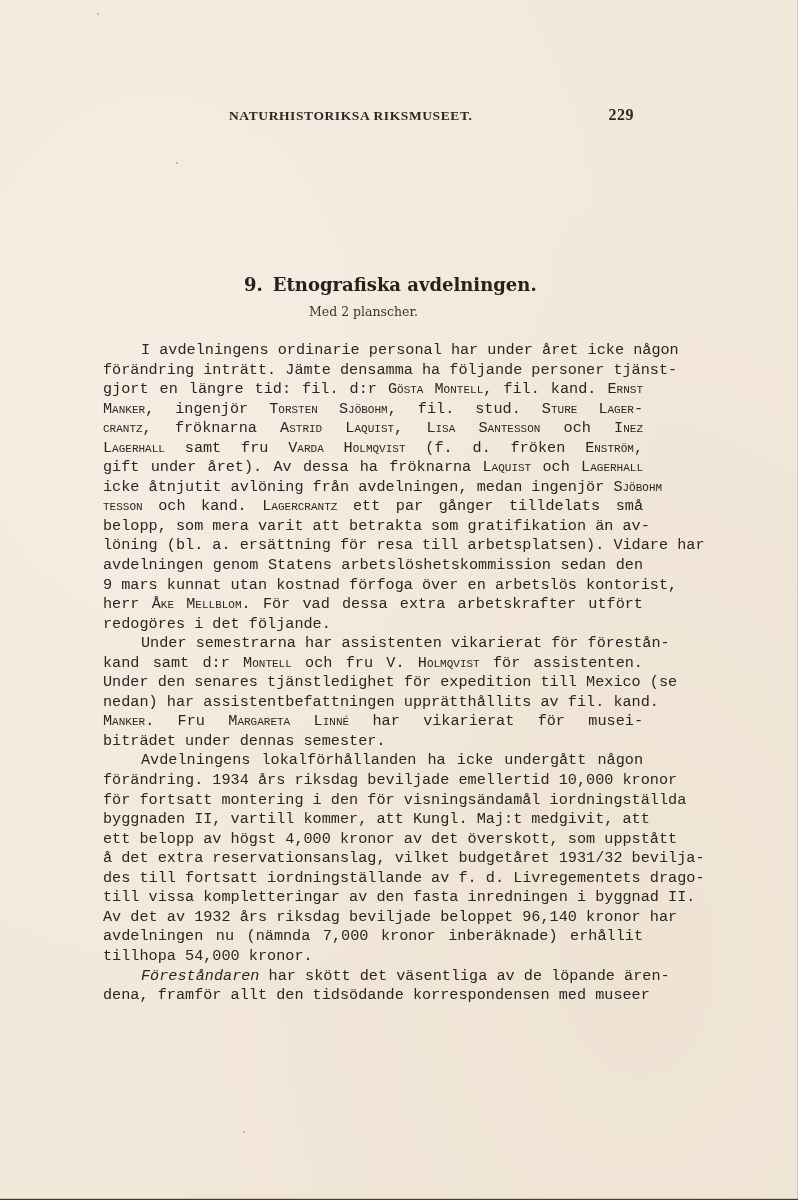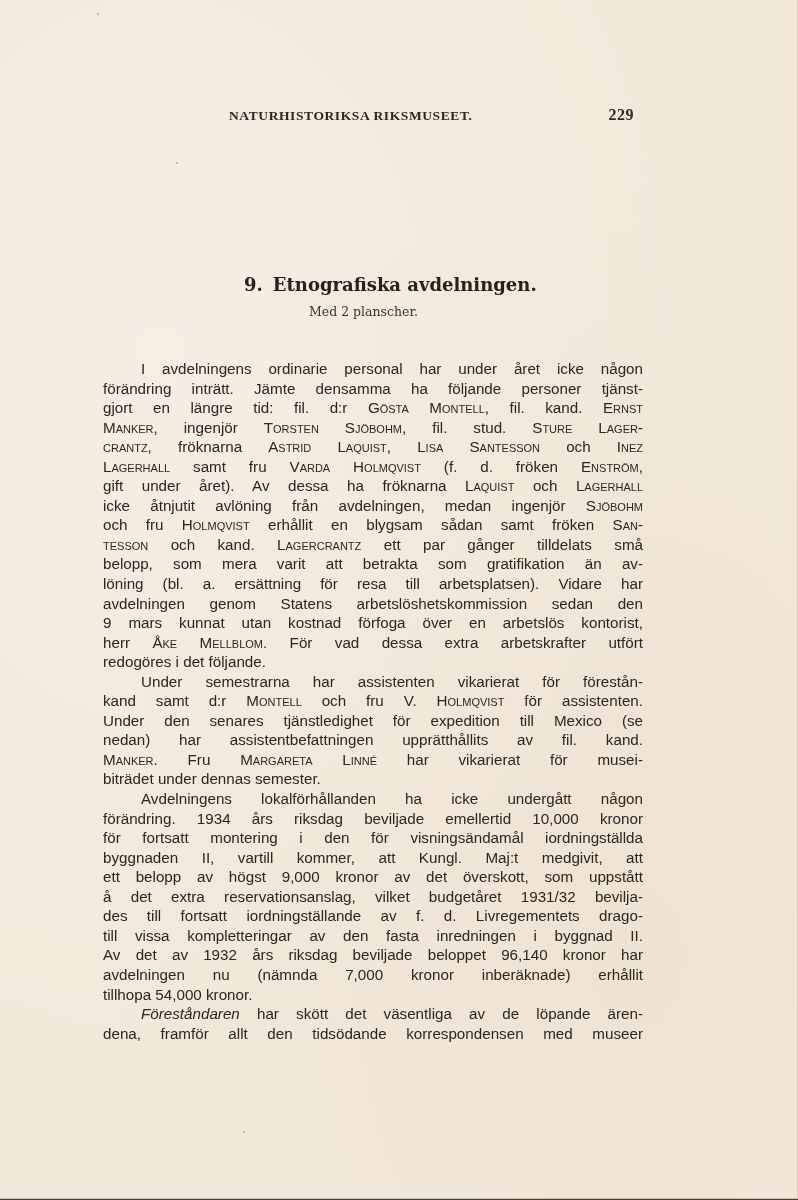--- a/index.html
+++ b/index.html
@@ -72,24 +72,24 @@
       position: absolute;
       top: 304px;
       left: 309px;
       font-family: "DejaVu Serif", serif;
       font-size: 12.5px;
       color: #3a352f;
       white-space: nowrap;
     }
     .body-text {
       position: absolute;
-      top: 359px;
+      top: 341px;
       left: 103px;
       width: 540px;
-      font-family: Liberation Sans, sans-serif;
+      font-family: Liberation Mono, monospace;
       font-size: 15.2px;
       line-height: 19.56px;
       color: #2a2622;
     }
     .line {
       display: block;
       height: 19.56px;
       white-space: nowrap;
       text-align: justify;
       text-align-last: justify;
@@ -134,41 +134,40 @@
   <div class="body-text">
 
     <div class="line indent"><span>I avdelningens ordinarie personal har under året icke någon</span></div>
     <div class="line"><span>förändring inträtt. Jämte densamma ha följande personer tjänst-</span></div>
     <div class="line"><span>gjort en längre tid: fil. d:r </span><span class="sc">Gösta Montell</span><span>, fil. kand. </span><span class="sc">Ernst</span></div>
     <div class="line"><span class="sc">Manker</span><span>, ingenjör </span><span class="sc">Torsten Sjöbohm</span><span>, fil. stud. </span><span class="sc">Sture Lager-</span></div>
     <div class="line"><span class="sc">crantz</span><span>, fröknarna </span><span class="sc">Astrid Laquist</span><span>, </span><span class="sc">Lisa Santesson</span><span> och </span><span class="sc">Inez</span></div>
     <div class="line"><span class="sc">Lagerhall</span><span> samt fru </span><span class="sc">Varda Holmqvist</span><span> (f. d. fröken </span><span class="sc">Enström</span><span>,</span></div>
     <div class="line"><span>gift under året). Av dessa ha fröknarna </span><span class="sc">Laquist</span><span> och </span><span class="sc">Lagerhall</span></div>
     <div class="line"><span>icke åtnjutit avlöning från avdelningen, medan ingenjör </span><span class="sc">Sjöbohm</span></div>
-    <div class="line"><span>och fru </span><span class="sc">Holmqvist</span><span> erhållit en blygsam sådan samt fröken </span><span class="sc">San-</span></div>
     <div class="line"><span class="sc">tesson</span><span> och kand. </span><span class="sc">Lagercrantz</span><span> ett par gånger tilldelats små</span></div>
     <div class="line"><span>belopp, som mera varit att betrakta som gratifikation än av-</span></div>
     <div class="line"><span>löning (bl. a. ersättning för resa till arbetsplatsen). Vidare har</span></div>
     <div class="line"><span>avdelningen genom Statens arbetslöshetskommission sedan den</span></div>
     <div class="line"><span>9 mars kunnat utan kostnad förfoga över en arbetslös kontorist,</span></div>
     <div class="line"><span>herr </span><span class="sc">Åke Mellblom</span><span>. För vad dessa extra arbetskrafter utfört</span></div>
     <div class="line last"><span>redogöres i det följande.</span></div>
 
     <div class="line indent"><span>Under semestrarna har assistenten vikarierat för förestån-</span></div>
     <div class="line"><span>kand samt d:r </span><span class="sc">Montell</span><span> och fru V. </span><span class="sc">Holmqvist</span><span> för assistenten.</span></div>
     <div class="line"><span>Under den senares tjänstledighet för expedition till Mexico (se</span></div>
     <div class="line"><span>nedan) har assistentbefattningen upprätthållits av fil. kand.</span></div>
     <div class="line"><span class="sc">Manker</span><span>. Fru </span><span class="sc">Margareta Linné</span><span> har vikarierat för musei-</span></div>
     <div class="line last"><span>biträdet under dennas semester.</span></div>
 
     <div class="line indent"><span>Avdelningens lokalförhållanden ha icke undergått någon</span></div>
     <div class="line"><span>förändring. 1934 års riksdag beviljade emellertid 10,000 kronor</span></div>
     <div class="line"><span>för fortsatt montering i den för visningsändamål iordningställda</span></div>
     <div class="line"><span>byggnaden II, vartill kommer, att Kungl. Maj:t medgivit, att</span></div>
-    <div class="line"><span>ett belopp av högst 9,000 kronor av det överskott, som uppstått</span></div>
+    <div class="line"><span>ett belopp av högst 4,000 kronor av det överskott, som uppstått</span></div>
     <div class="line"><span>å det extra reservationsanslag, vilket budgetåret 1931/32 bevilja-</span></div>
     <div class="line"><span>des till fortsatt iordningställande av f. d. Livregementets drago-</span></div>
     <div class="line"><span>till vissa kompletteringar av den fasta inredningen i byggnad II.</span></div>
     <div class="line"><span>Av det av 1932 års riksdag beviljade beloppet 96,140 kronor har</span></div>
     <div class="line"><span>avdelningen nu (nämnda 7,000 kronor inberäknade) erhållit</span></div>
     <div class="line last"><span>tillhopa 54,000 kronor.</span></div>
 
     <div class="line indent"><span class="it">Föreståndaren</span><span> har skött det väsentliga av de löpande ären-</span></div>
     <div class="line"><span>dena, framför allt den tidsödande korrespondensen med museer</span></div>
   </div>

